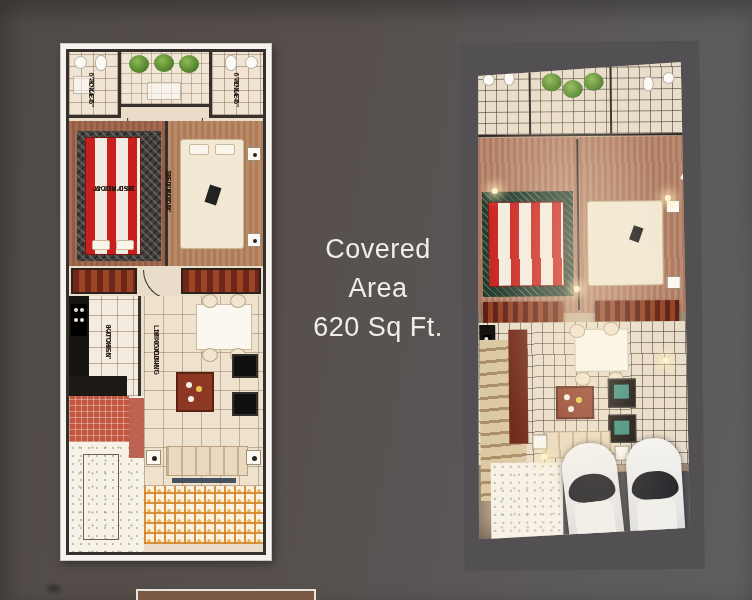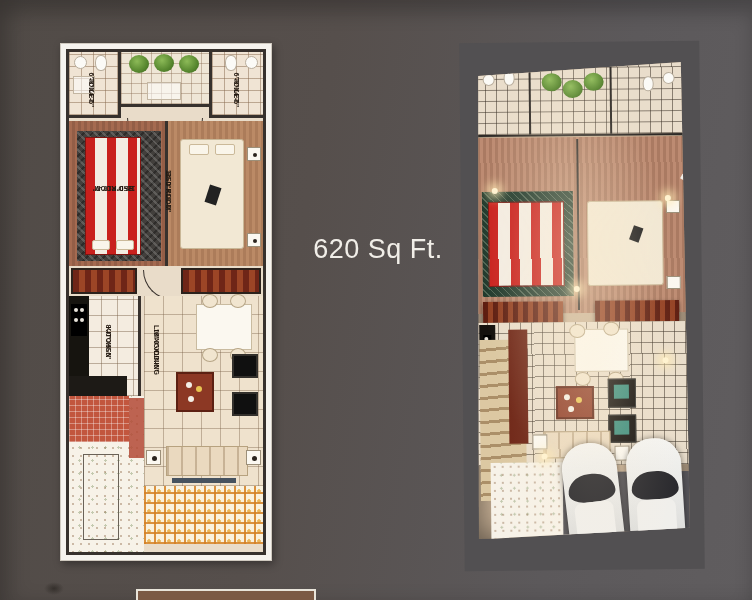--- a/index.html
+++ b/index.html
@@ -267,20 +267,22 @@
       <div class="redtile"></div>
       <div class="outlineL"></div>
     </div>
     <div class="runner"></div>
 
     <div class="lawn"></div>
   </div>
 </div>
 
 <div class="caption">
+  <div>Covered</div>
+  <div>Area</div>
   <div>620 Sq Ft.</div>
 </div>
 
 <div class="p3">
   <div class="p3-floor">
 
     <div class="r3tile" style="left:0;top:0;width:100%;height:15%;"></div>
     <div class="r3wall" style="left:26%;top:0;width:2px;height:15%;"></div>
     <div class="r3wall" style="left:64%;top:0;width:2px;height:15%;"></div>
     <div class="fix" style="left:4%;top:2%;width:12px;height:12px;position:absolute;"></div>

